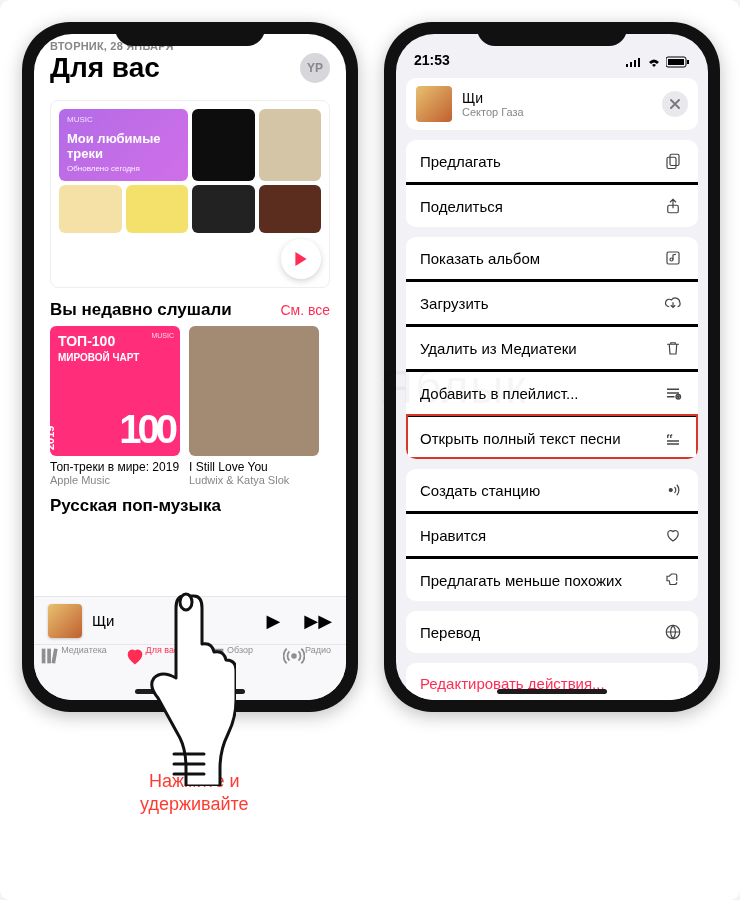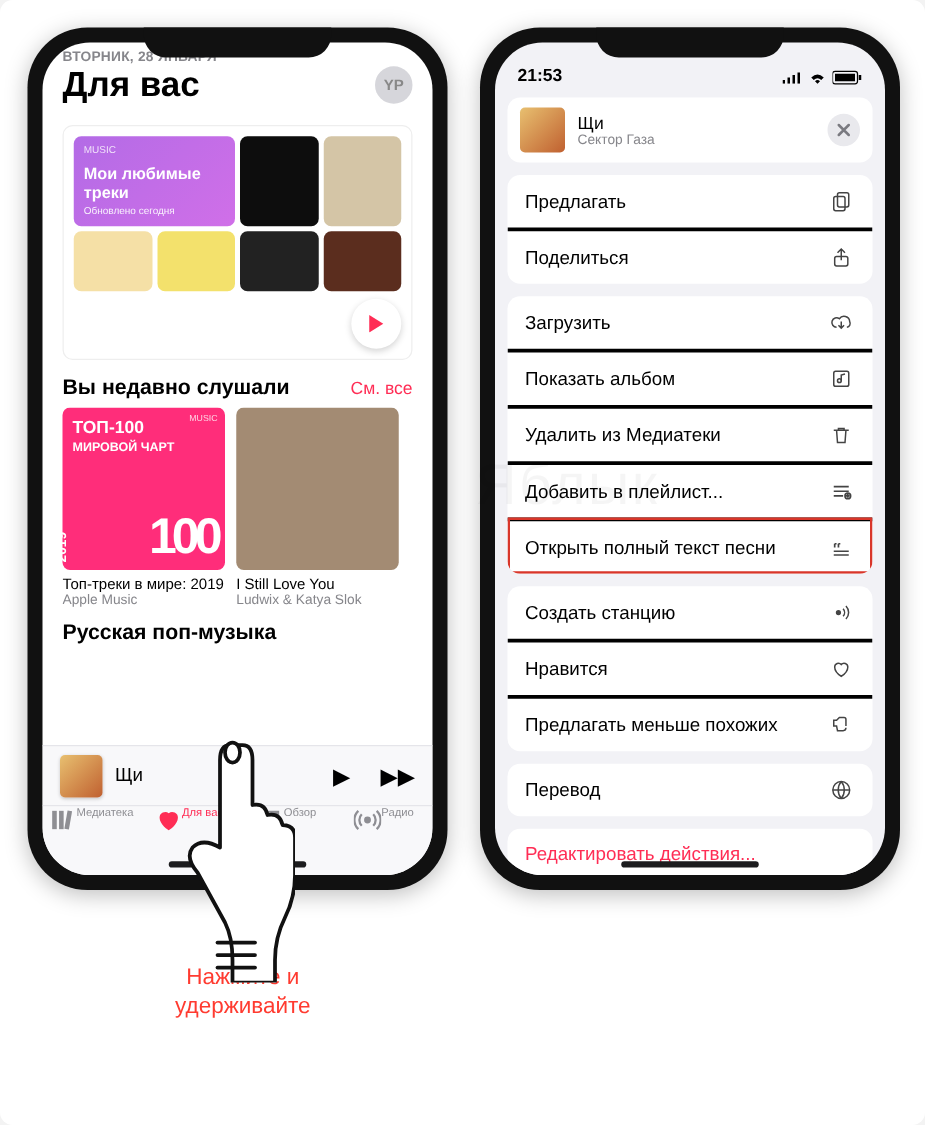--- a/index.html
+++ b/index.html
@@ -235,35 +235,35 @@
               <span class="ric">
                 <svg width="18" height="18" viewBox="0 0 24 24" fill="none" stroke="currentColor" stroke-width="1.6">
                   <path d="M12 3v12M8 7l4-4 4 4"></path>
                   <rect x="5" y="11" width="14" height="10" rx="2"></rect>
                 </svg>
               </span>
             </div>
           </div>
           <div class="group">
             <div class="row">
-              <span>Загрузить</span>
-              <span class="ric">
-                <svg width="18" height="18" viewBox="0 0 24 24" fill="none" stroke="currentColor" stroke-width="1.6">
-                  <path d="M7 17a5 5 0 1 1 3-9 6 6 0 0 1 11 3 4 4 0 0 1-3 6"></path>
-                  <path d="M12 11v7m-3-3 3 3 3-3"></path>
-                </svg>
-              </span>
-            </div>
-            <div class="row">
               <span>Показать альбом</span>
               <span class="ric">
                 <svg width="18" height="18" viewBox="0 0 24 24" fill="none" stroke="currentColor" stroke-width="1.6">
                   <rect x="4" y="4" width="16" height="16" rx="2"></rect>
                   <circle cx="10" cy="14" r="2"></circle>
                   <path d="M12 14V8l4-1"></path>
+                </svg>
+              </span>
+            </div>
+            <div class="row">
+              <span>Загрузить</span>
+              <span class="ric">
+                <svg width="18" height="18" viewBox="0 0 24 24" fill="none" stroke="currentColor" stroke-width="1.6">
+                  <path d="M7 17a5 5 0 1 1 3-9 6 6 0 0 1 11 3 4 4 0 0 1-3 6"></path>
+                  <path d="M12 11v7m-3-3 3 3 3-3"></path>
                 </svg>
               </span>
             </div>
             <div class="row">
               <span>Удалить из Медиатеки</span>
               <span class="ric">
                 <svg width="18" height="18" viewBox="0 0 24 24" fill="none" stroke="currentColor" stroke-width="1.6">
                   <path d="M4 7h16M9 7V5h6v2M7 7l1 13h8l1-13"></path>
                 </svg>
               </span>

